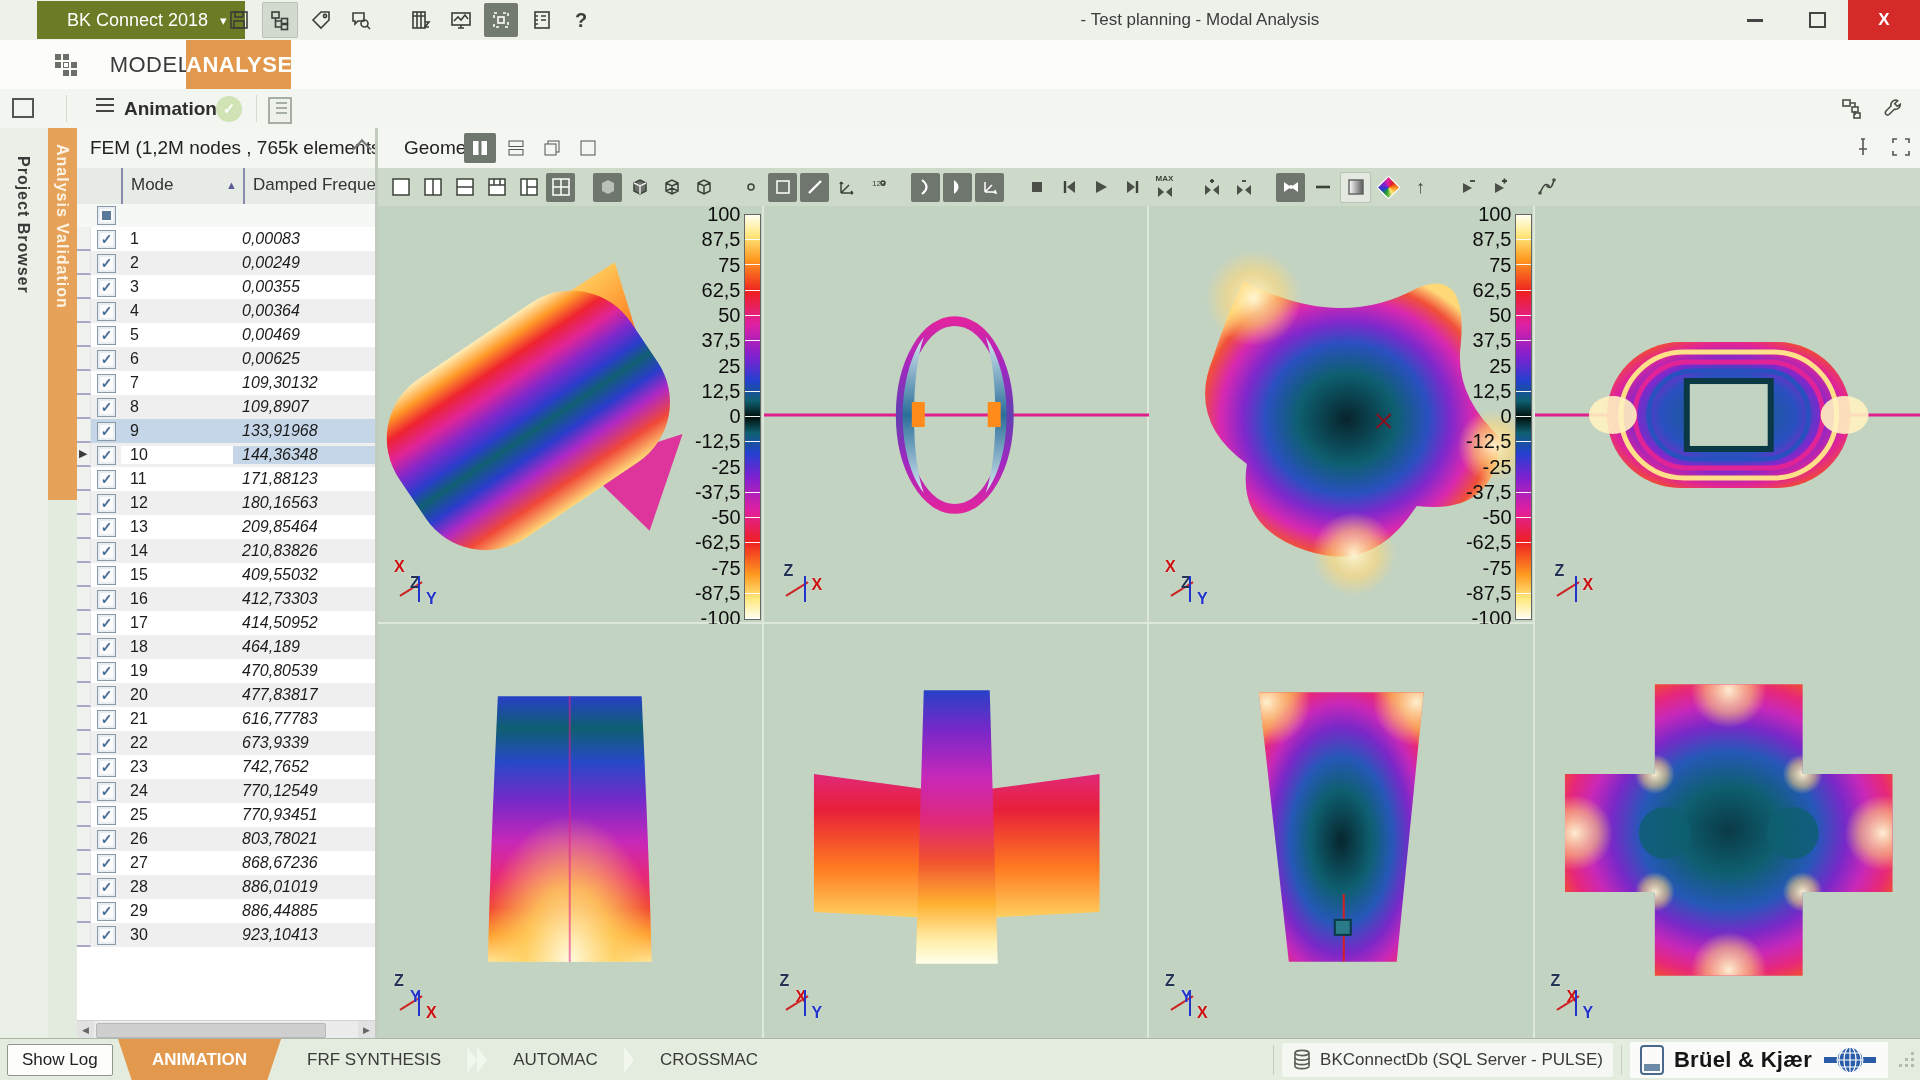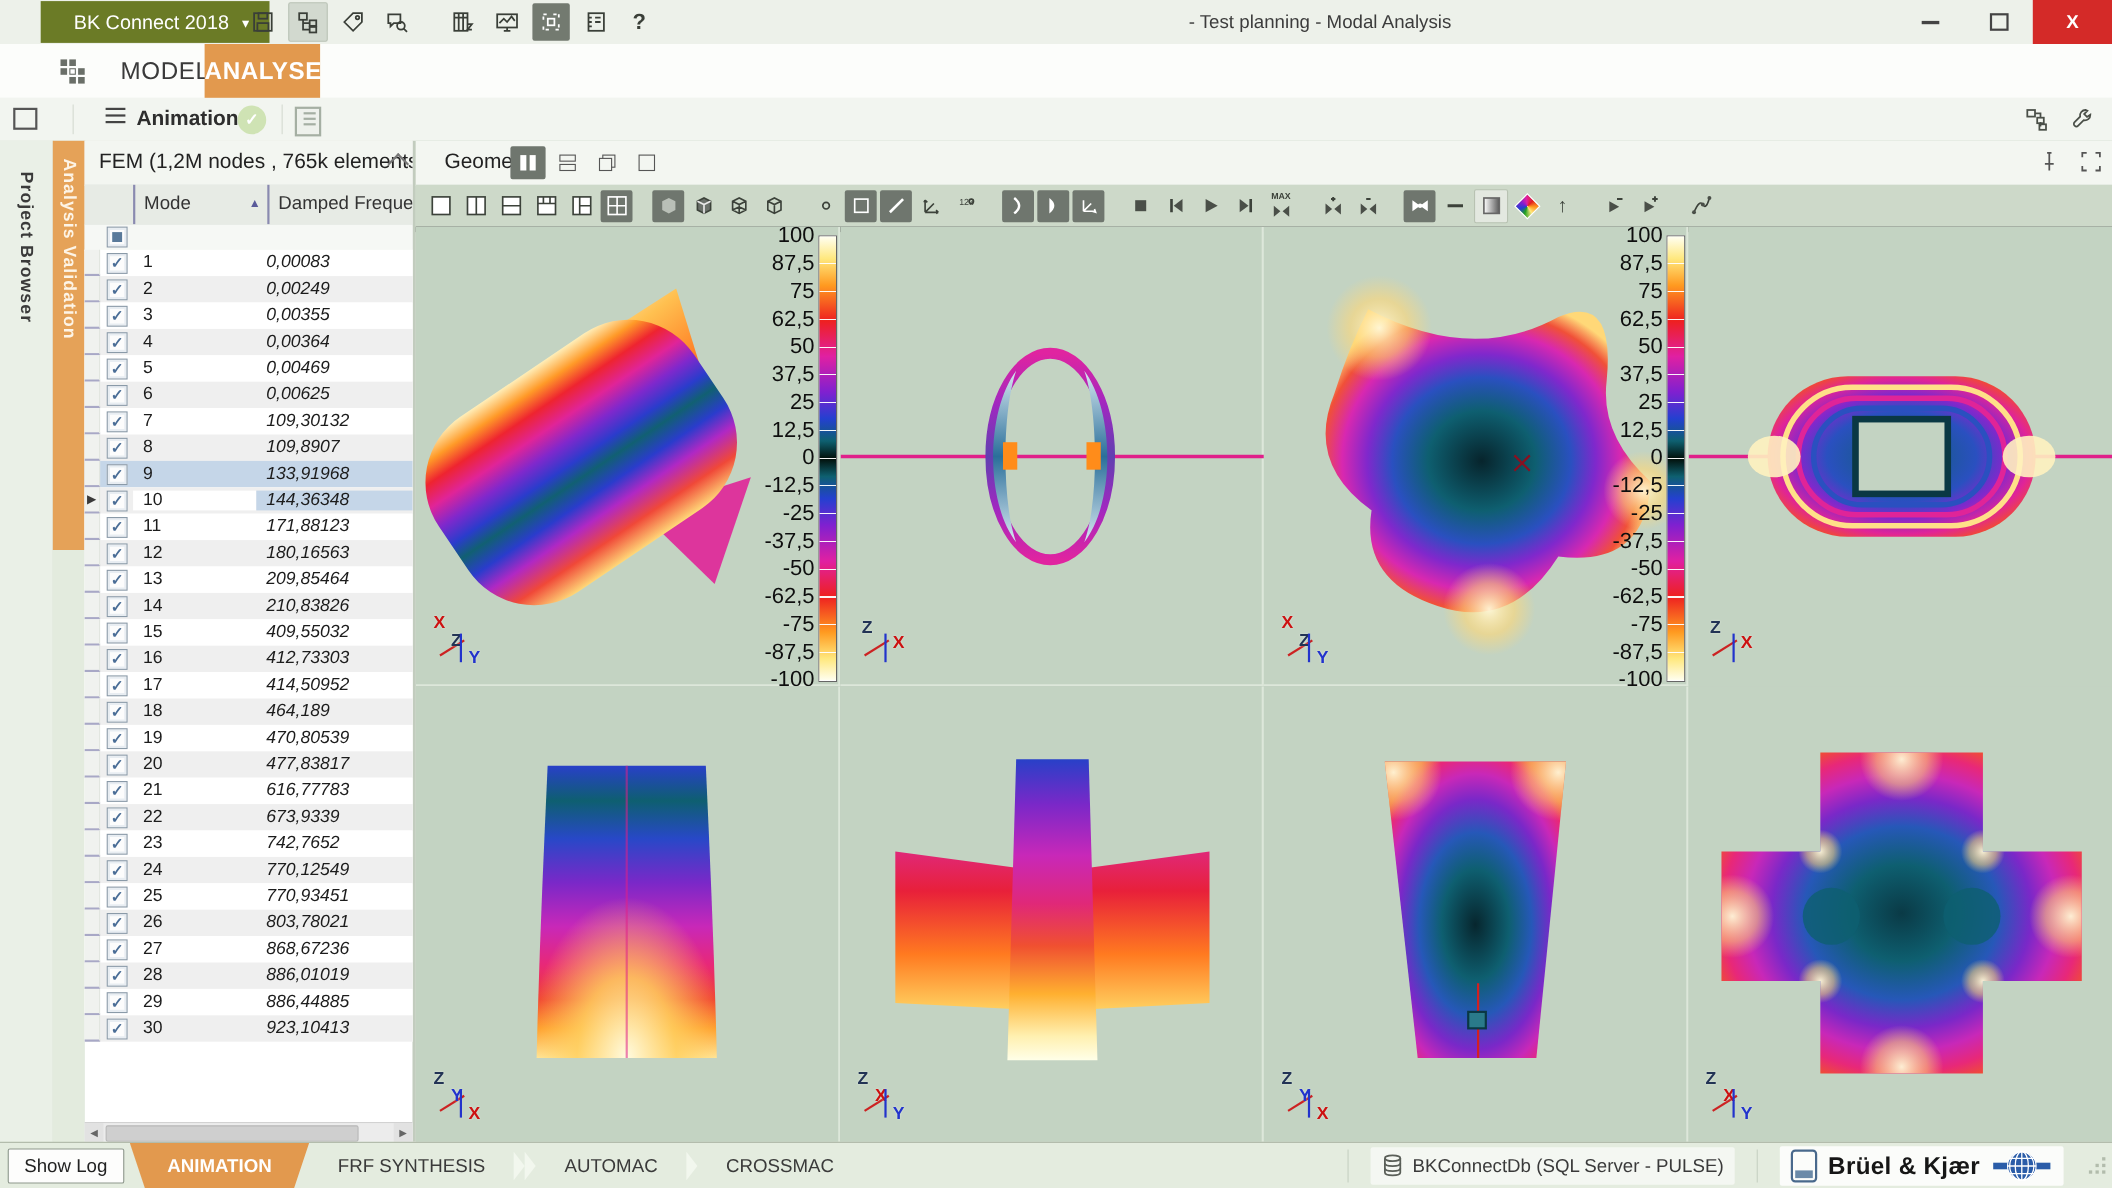--- a/index.html
+++ b/index.html
@@ -136,21 +136,21 @@
   .cb-lab{position:absolute;right:0;font-size:20px;color:#0e0e0e;line-height:22px;white-space:nowrap;}
 
   
   .bottombar{position:absolute;top:1038px;left:0;right:0;height:42px;background:#e4ecdf;border-top:1px solid #adb7a7;}
   .showlog{position:absolute;left:7px;top:5px;height:30px;padding:0 14px;background:#fdfdfc;border:1px solid #8d978c;
            border-radius:2px;font-size:17px;line-height:30px;color:#222;}
   .btabs{position:absolute;left:118px;top:0;height:42px;display:flex;align-items:stretch;}
   .btab{font-size:17px;color:#3a3a3a;line-height:42px;padding:0 26px;position:relative;}
   .btab.active{background:#e2994e;color:#fff;font-weight:bold;clip-path:polygon(0 0,100% 0,calc(100% - 14px) 100%,14px 100%);padding:0 34px;}
   .btab-sep{width:0;height:0;margin-top:8px;border-top:13px solid transparent;border-bottom:13px solid transparent;border-left:10px solid #f2f7ee;}
-  .bstatus{position:absolute;right:6px;top:0;height:42px;display:flex;align-items:center;gap:20px;}
+  .bstatus{position:absolute;right:6px;top:0;height:42px;display:flex;align-items:center;gap:8px;}
   .bs-div{width:1px;height:30px;background:#c6d0c2;}
   .dbseg{display:flex;align-items:center;gap:8px;font-size:17px;color:#3a3a3a;background:#f4f7f2;height:34px;padding:0 10px;border-radius:2px;}
   .brandseg{display:flex;align-items:center;gap:10px;background:#fbfcfa;height:36px;padding:0 10px;border-radius:2px;}
   .brand{font-size:22px;font-weight:bold;color:#161616;letter-spacing:.3px;}
   .winic{width:20px;height:26px;border:2px solid #49698c;border-radius:4px;position:relative;}
   .winic::after{content:'';position:absolute;left:2px;bottom:2px;right:2px;height:7px;background:#6b8aa8;}
   .grip{width:14px;height:14px;position:relative;margin-left:4px;}
   .grip i{position:absolute;width:3px;height:3px;background:#b2bcac;}
 </style>
 </head>

